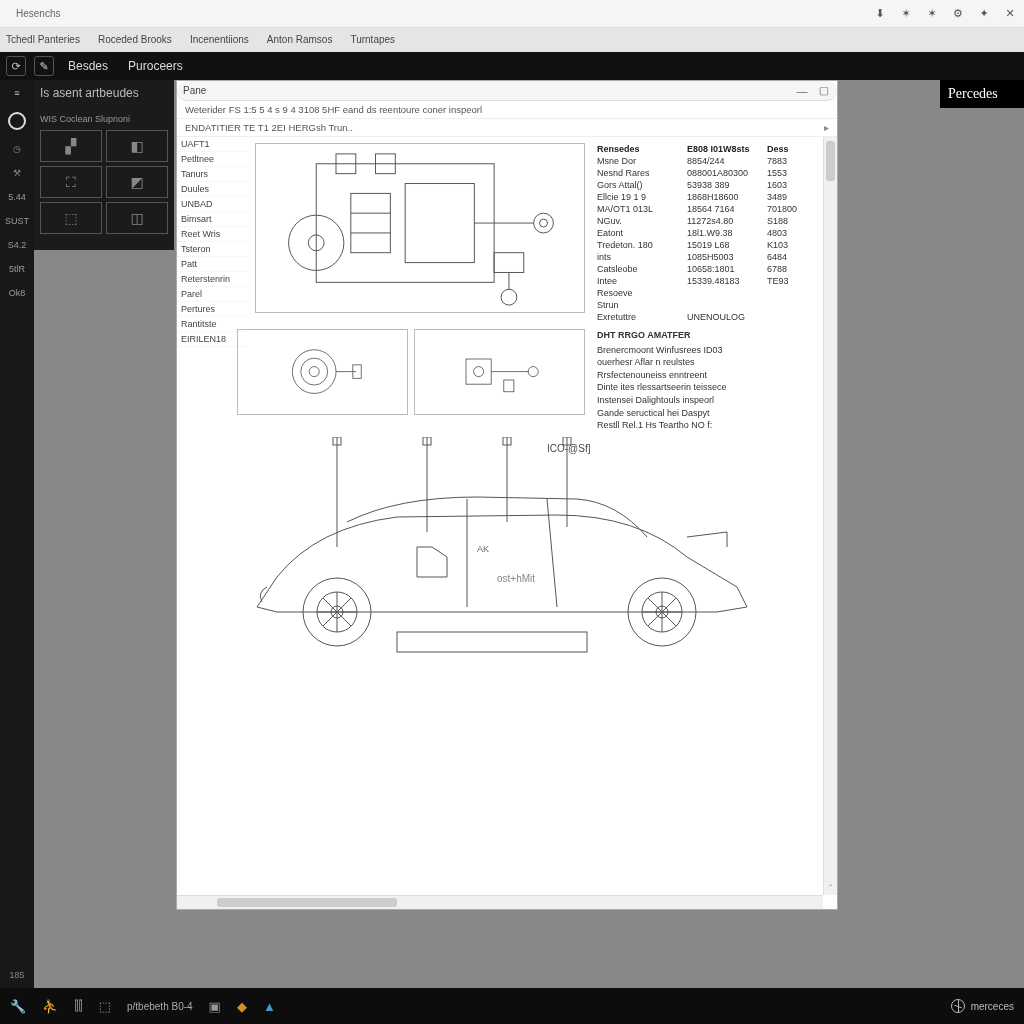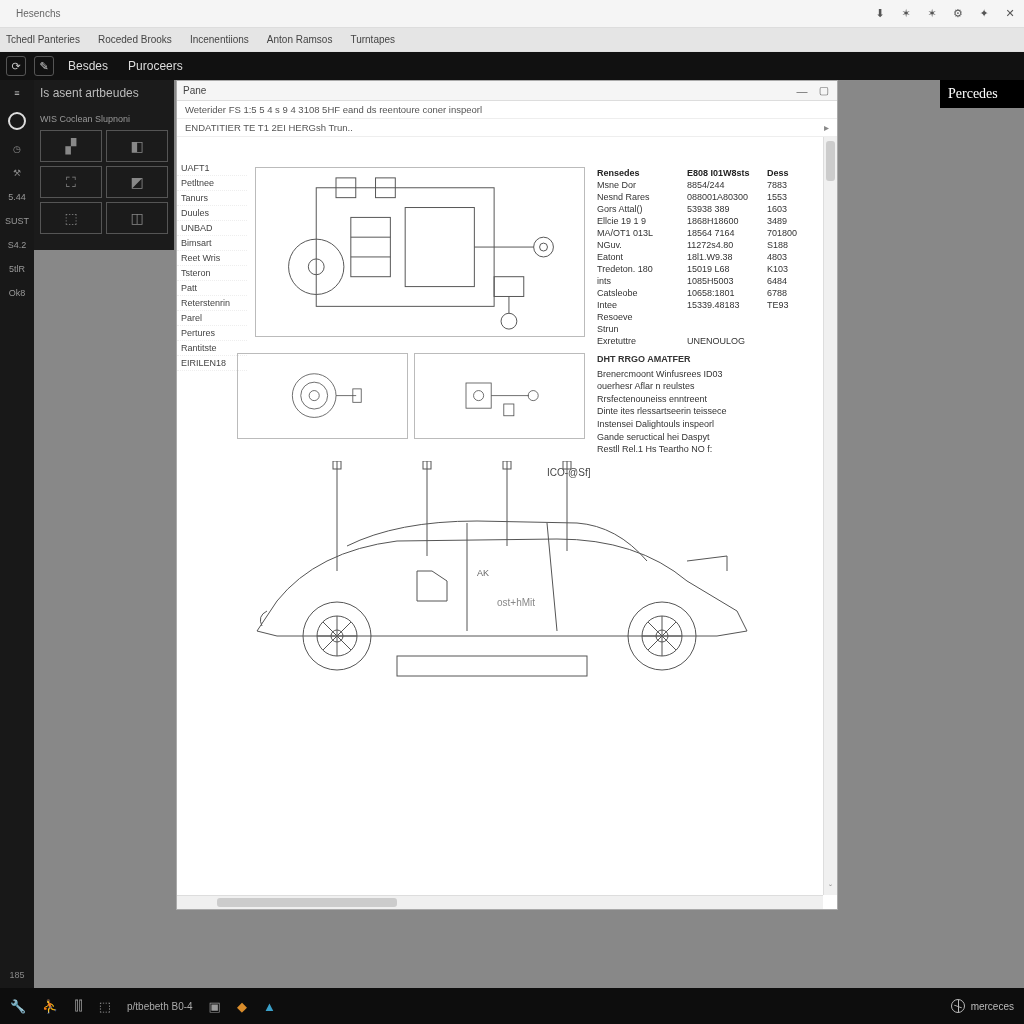--- a/index.html
+++ b/index.html
@@ -31,33 +31,33 @@
 
 
 .side-panel { position: absolute; top: 80px; left: 34px; width: 140px; height: 170px; background: #1b1b1b; color: #ccc; padding: 6px; overflow: hidden; }
 .side-panel .sp-title { font-size: 12px; color: #bbb; margin-bottom: 14px; }
 .side-panel .sp-sub { font-size: 9px; color: #999; margin-bottom: 6px; }
 .sp-grid { display: grid; grid-template-columns: 1fr 1fr; gap: 4px; }
 .sp-box { border: 1px solid #555; height: 32px; display: flex; align-items: center; justify-content: center; color: #888; font-size: 14px; }
 
 
 .doc-window { position: absolute; top: 80px; left: 176px; width: 662px; height: 830px; background: #fff; border: 1px solid #aaa; display: flex; flex-direction: column; }
-.doc-titlebar { height: 20px; background: #f5f5f5; border-bottom: 1px solid #ddd; display: flex; align-items: center; padding: 0 6px; font-size: 10px; color: #444; }
+.doc-titlebar { height: 20px; background: #f5f5f5; border-bottom: 1px solid #ddd; display: flex; align-items: center; padding: 0 6px; font-size: 10px; color: #444; border-radius: 10px; }
 .doc-titlebar .spacer { flex: 1; }
 .doc-titlebar .win-btn { width: 14px; text-align: center; color: #666; margin-left: 8px; font-size: 11px; }
 .doc-subbar { padding: 3px 8px; font-size: 9.5px; color: #555; border-bottom: 1px solid #eee; display:flex; align-items:center;}
 .doc-subbar .chev { margin-left:auto; color:#888; font-size:10px;}
 .doc-body { flex: 1; position: relative; overflow: hidden; }
 .doc-scroll-v { position: absolute; right: 0; top: 0; bottom: 14px; width: 14px; background: #f0f0f0; border-left: 1px solid #ddd; }
 .doc-scroll-v .thumb { position: absolute; left: 2px; right: 2px; top: 4px; height: 40px; background: #ccc; border-radius: 3px; }
 .doc-scroll-v .arrow-down { position:absolute; bottom:2px; left:0; right:0; text-align:center; color:#888; font-size:9px;}
 .doc-scroll-h { position: absolute; left: 0; right: 14px; bottom: 0; height: 14px; background: #f0f0f0; border-top: 1px solid #ddd; }
 .doc-scroll-h .thumb { position: absolute; top: 2px; bottom: 2px; left: 40px; width: 180px; background: #ccc; border-radius: 3px; }
 
-.content { position: absolute; left: 0; right: 14px; top: 0; bottom: 14px; padding: 6px 8px; margin-top: 24px; }
+.content { position: absolute; left: 0; right: 14px; top: 0; bottom: 14px; padding: 6px 8px; }
 
 
 .nav-list { position: absolute; left: 0; top: 0; width: 70px; font-size: 9px; color: #444; }
 .nav-list .item { padding: 2px 4px; border-bottom: 1px dotted #eee; white-space: nowrap; overflow: hidden; text-overflow: ellipsis; }
 
 
 .diag-engine { position: absolute; left: 78px; top: 6px; width: 330px; height: 170px; border: 1px solid #bbb; }
 .diag-engine svg { width: 100%; height: 100%; }
 
 

